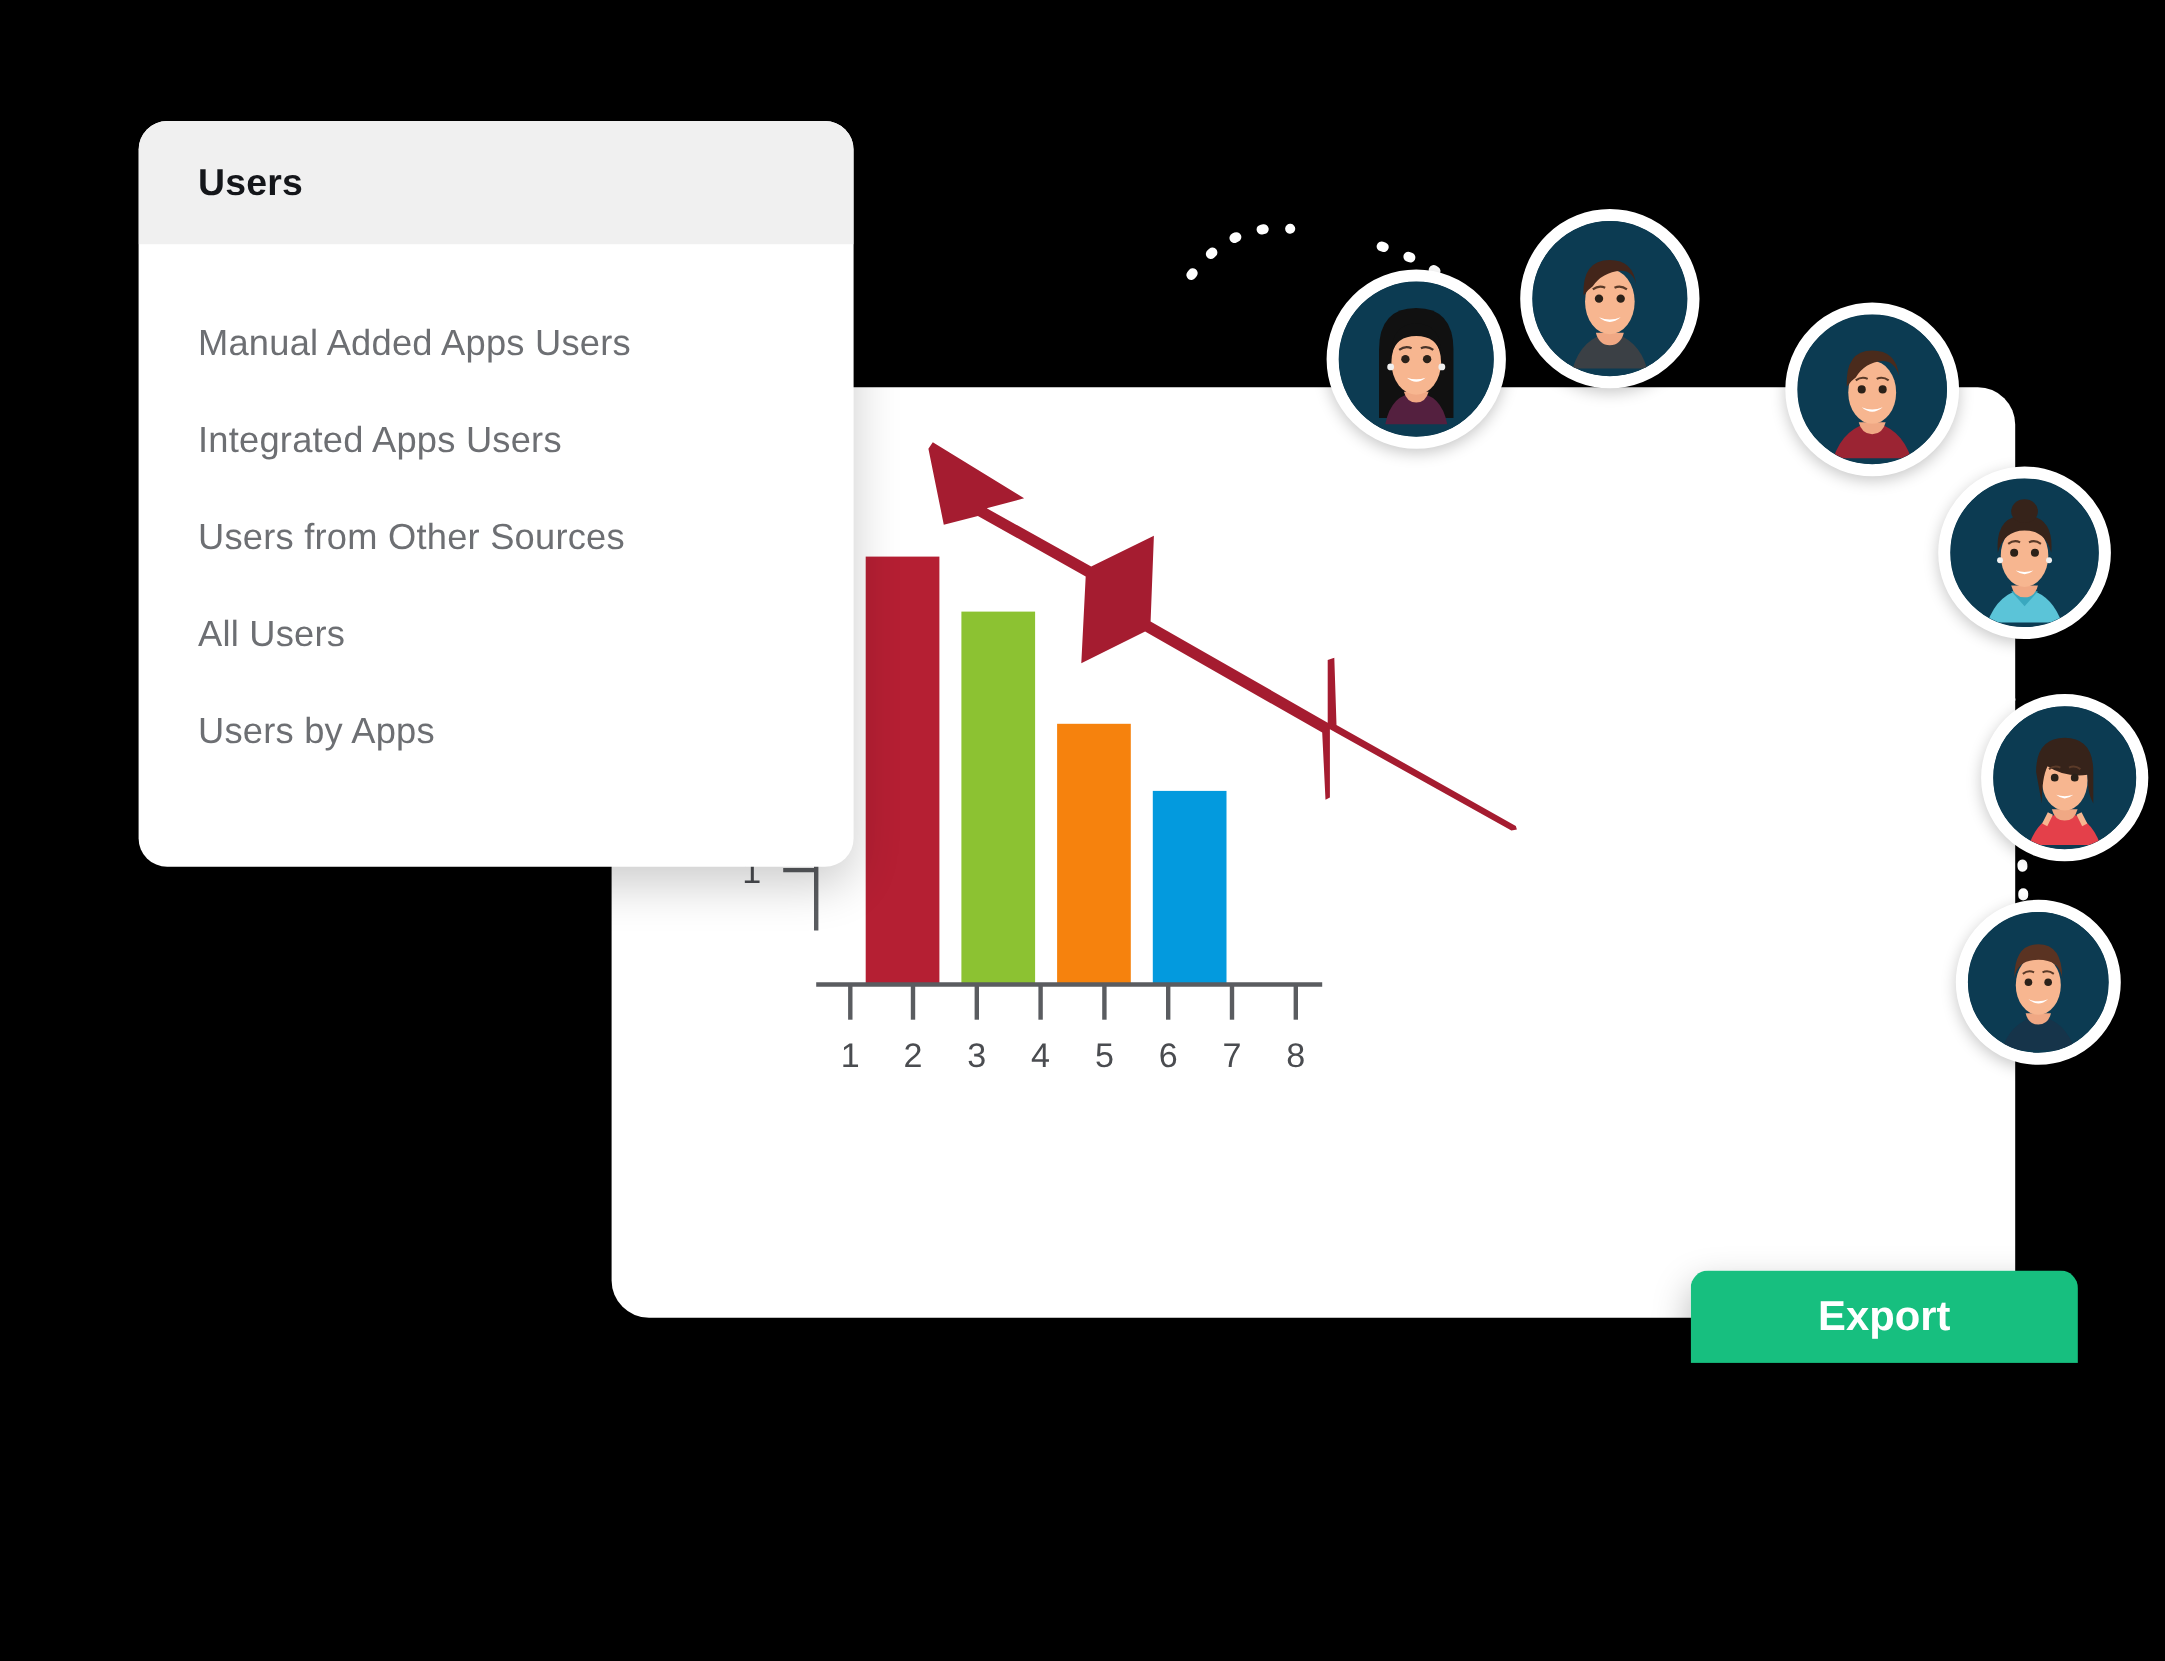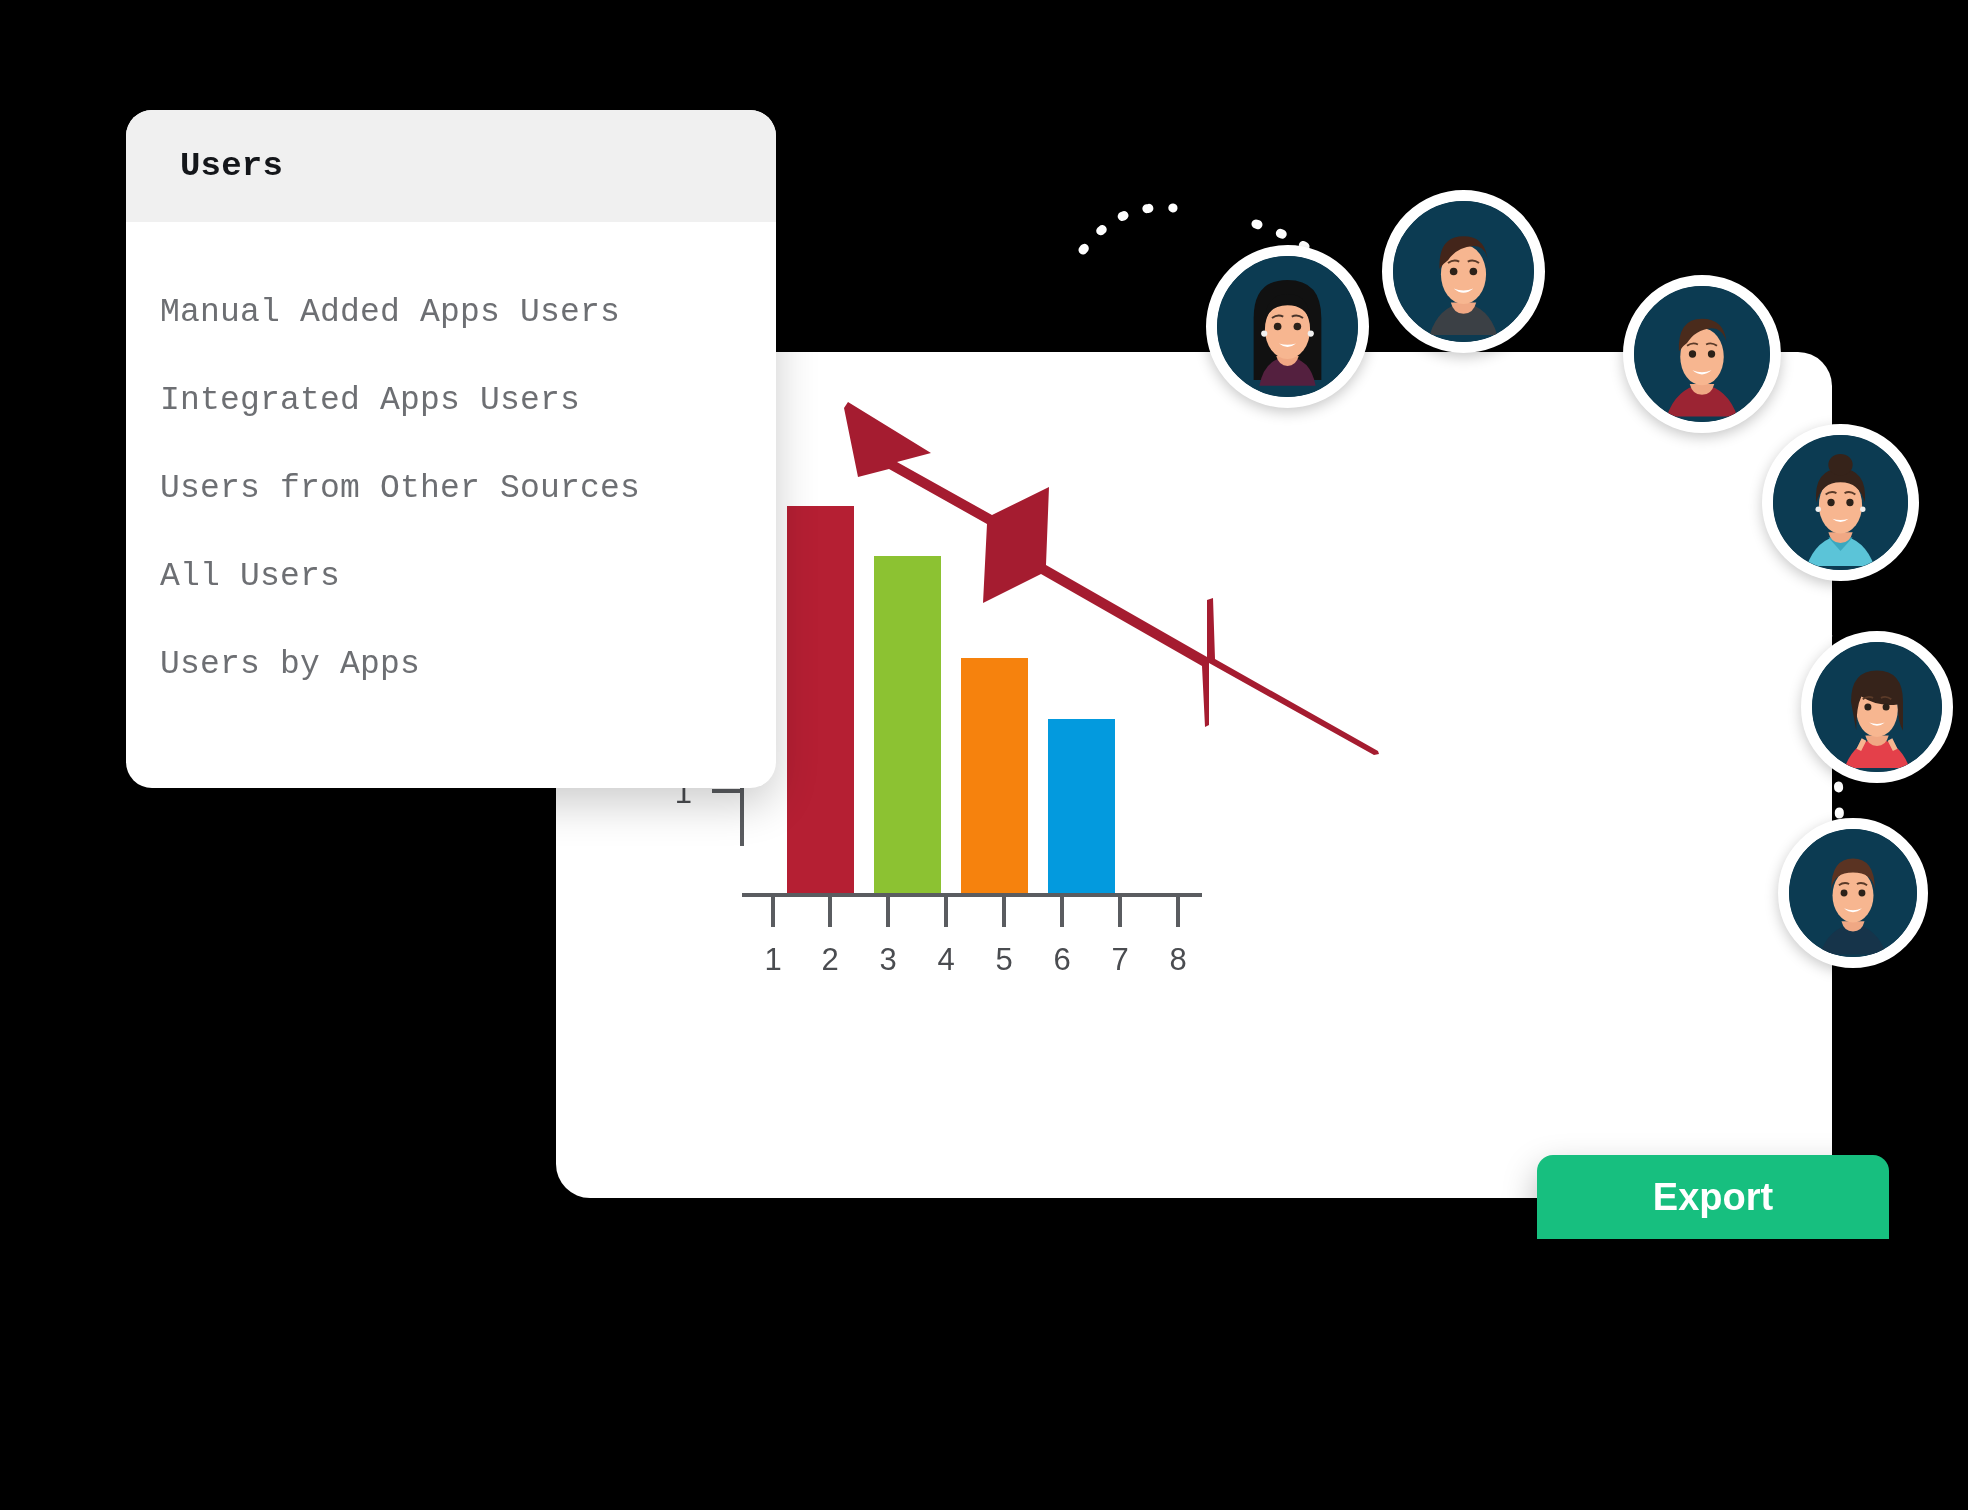--- a/index.html
+++ b/index.html
@@ -20,32 +20,31 @@
   
   #chart-area{position:absolute;left:0;top:0;width:100%;height:100%;}
   #chart-svg{position:absolute;left:0;top:0;}
 
   
   #users-panel{
     position:absolute;left:126px;top:110px;width:650px;height:678px;
     background:#ffffff;border-radius:26px;
     box-shadow:0 16px 44px rgba(0,0,0,0.20);
     overflow:hidden;
-    font-family:Liberation Mono, monospace;
   }
   #users-panel-header{
     height:112px;background:#f0f0f0;display:flex;align-items:center;
     padding:0 0 0 54px;box-sizing:border-box;
   }
   #users-panel-title{
     font-size:34px;font-weight:bold;color:#14161a;letter-spacing:.2px;
   }
   #users-menu-list{padding:46px 0 0 0;}
   .users-menu-item{
-    font-size:33px;color:#6d6f73;padding:0 0 0 34px;height:88px;
+    font-size:33px;color:#6d6f73;padding:0 0 0 54px;height:88px;
     display:flex;align-items:center;letter-spacing:.2px;cursor:pointer;
   }
 
   
   #export-panel{
     position:absolute;left:1537px;top:1155px;width:352px;height:306px;
     border-radius:16px;overflow:hidden;
     box-shadow:0 14px 34px rgba(0,0,0,0.28);
   }
   #export-header{

